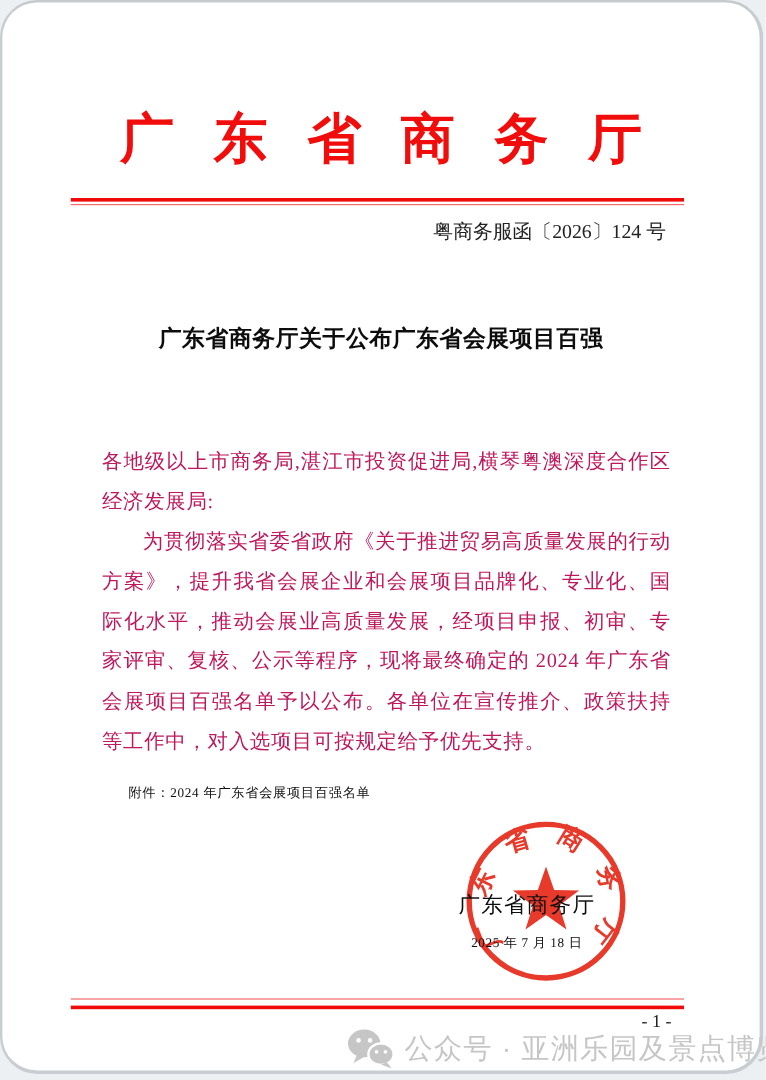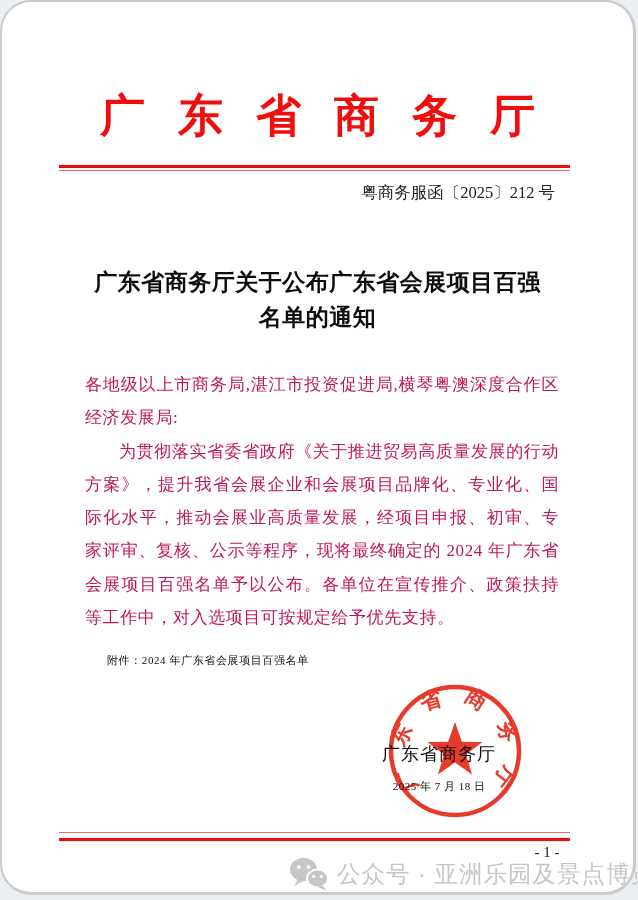--- a/index.html
+++ b/index.html
@@ -38,21 +38,21 @@
   .rule-bottom-thick{ top:836px; height:3px; background:#f00a0a; }
   .doc-number {
     position:absolute; top:180px; left:57px; width:496px;
     text-align:right;
     font-size:16.5px; color:#222;
   }
   
   .doc-title {
     position:absolute; top:263px; left:0; width:100%;
     text-align:center;
-    font-weight:bold; font-size:23px; line-height:35px;
+    font-weight:bold; font-size:19px; line-height:35px;
     color:#0d0d0d;
     letter-spacing:0.5px;
   }
   
   .body-text {
     position:absolute; top:366px; left:83px; width:474px;
     font-size:17px; line-height:33.3px;
     letter-spacing:0.6px;
     text-align:justify;
     color:#be185d;
@@ -95,25 +95,24 @@
 </head>
 <body>
 
 <div class="page">
 
   <div class="agency-title">广东省商务厅</div>
 
   <div class="rule rule-top-thick"></div>
   <div class="rule rule-top-thin"></div>
 
-  <div class="doc-number">粤商务服函〔2025〕212 号</div>
+  <div class="doc-number">粤商务服函〔2026〕124 号</div>
 
   <div class="doc-title">
     <div>广东省商务厅关于公布广东省会展项目百强</div>
-    <div>名单的通知</div>
   </div>
 
   <div class="body-text">
     <p>各地级以上市商务局,湛江市投资促进局,横琴粤澳深度合作区经济发展局:</p>
     <p class="indent">为贯彻落实省委省政府《关于推进贸易高质量发展的行动方案》，提升我省会展企业和会展项目品牌化、专业化、国际化水平，推动会展业高质量发展，经项目申报、初审、专家评审、复核、公示等程序，现将最终确定的 2024 年广东省会展项目百强名单予以公布。各单位在宣传推介、政策扶持等工作中，对入选项目可按规定给予优先支持。</p>
   </div>
 
   <div class="attachment">附件：2024 年广东省会展项目百强名单</div>
 
   <svg class="seal" viewBox="0 0 140 140" aria-hidden="true">

